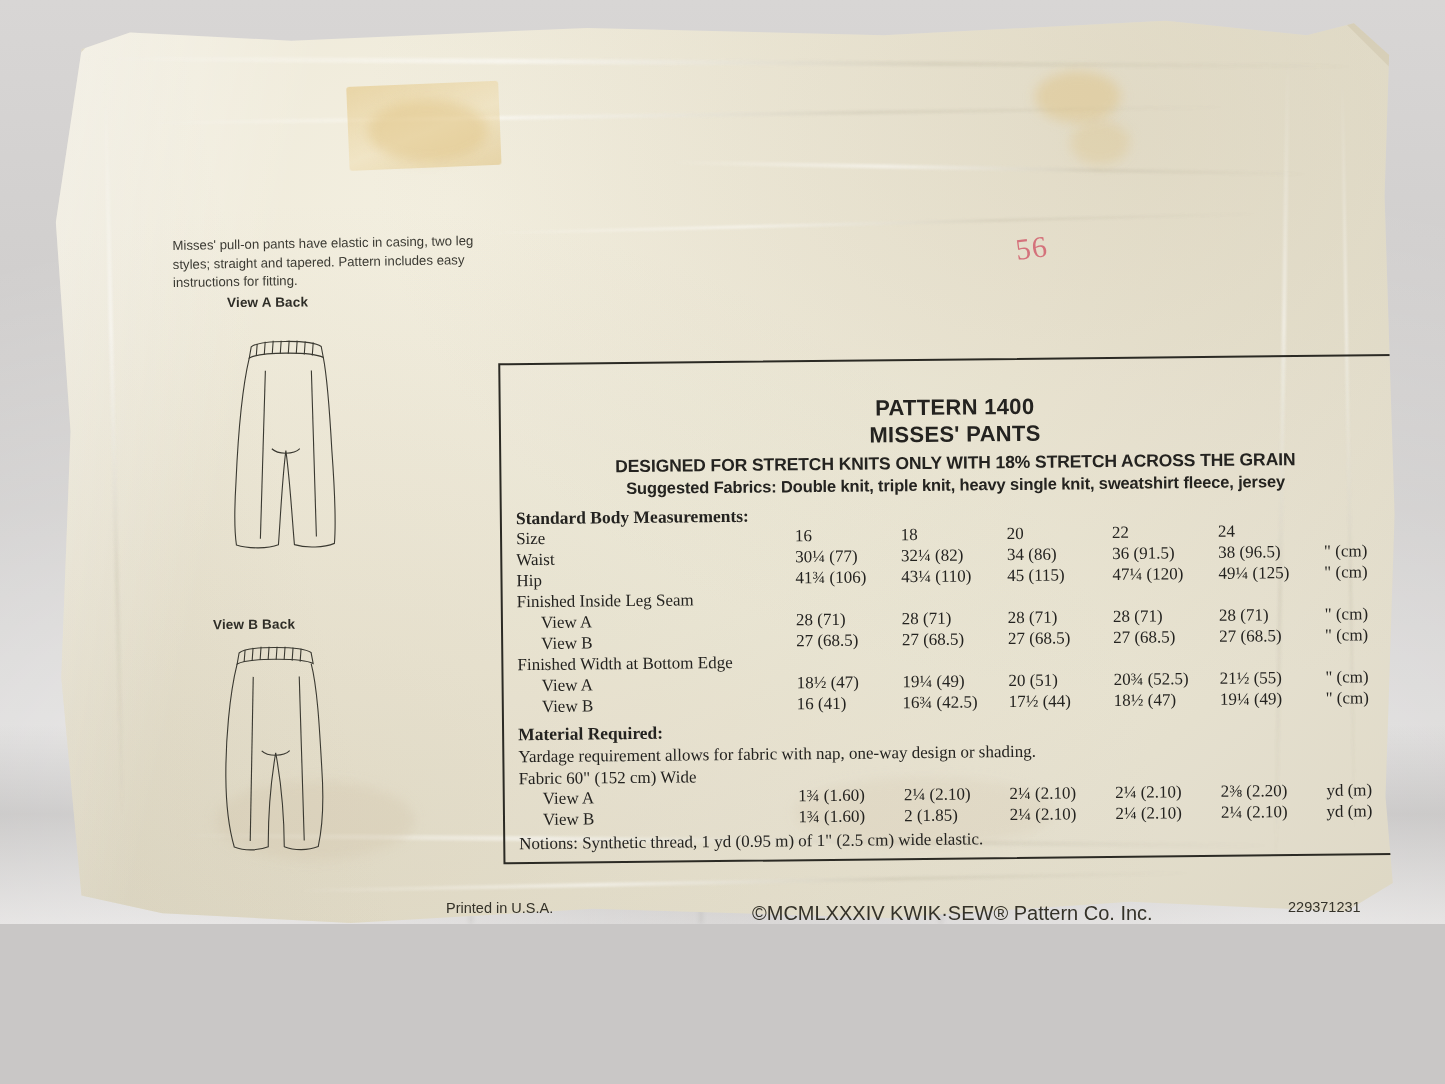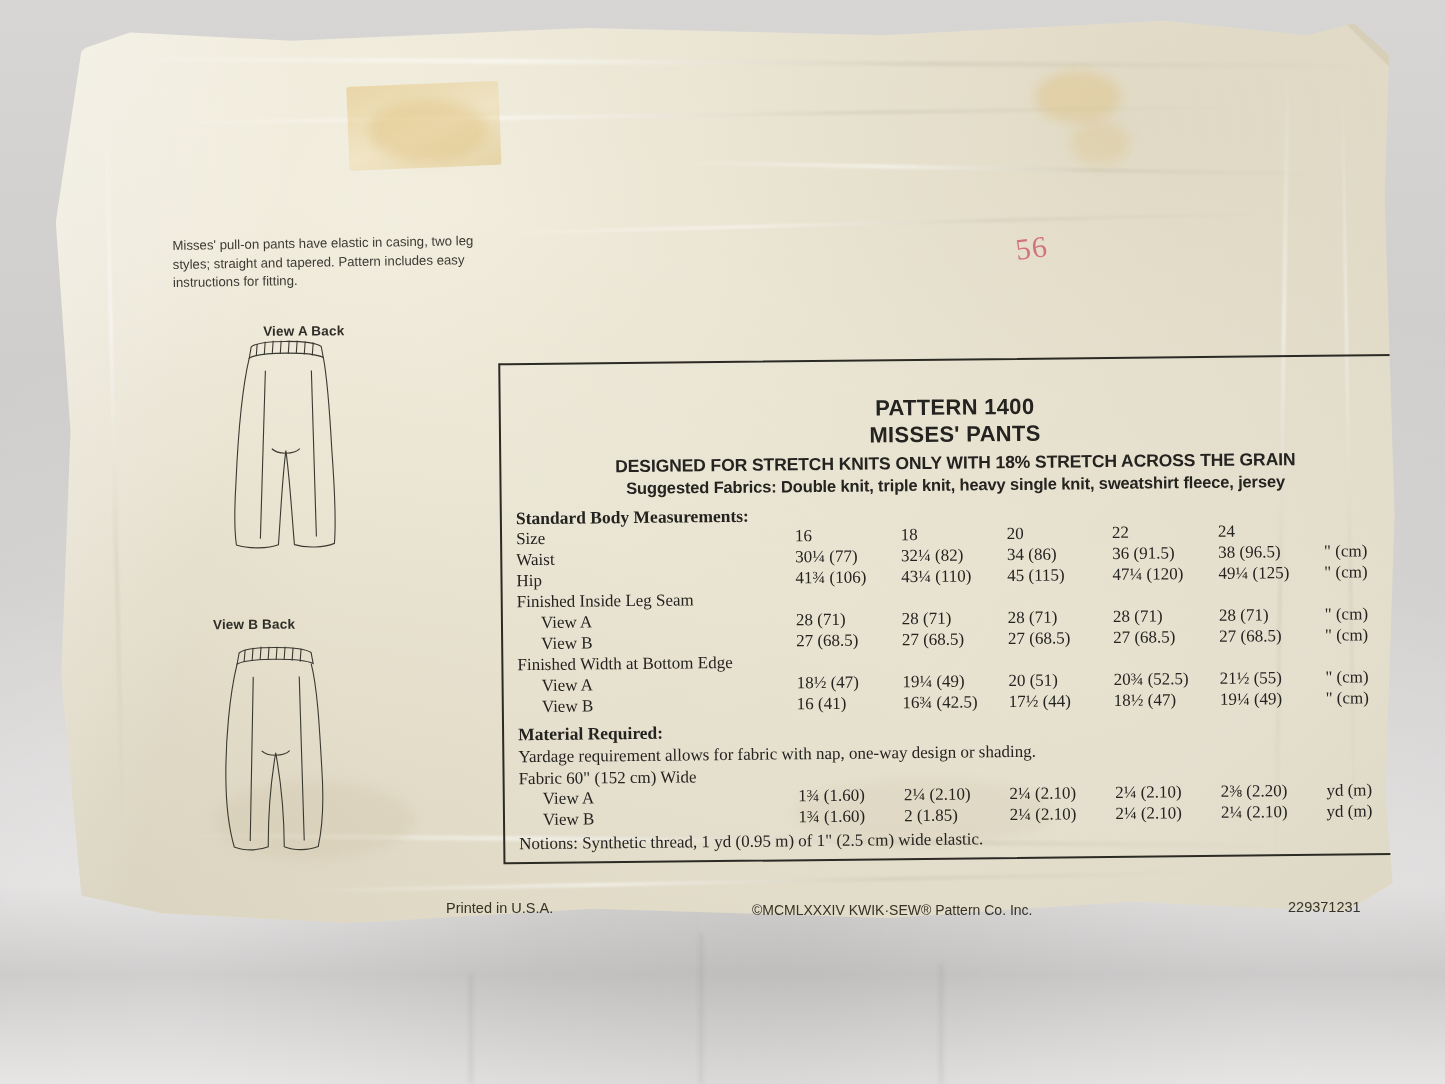--- a/index.html
+++ b/index.html
@@ -3,21 +3,21 @@
 <meta charset="utf-8">
 <style>
   html, body {
     margin: 0;
     padding: 0;
     background: #c9c7c6;
   }
   #page {
     position: relative;
     width: 1445px;
-    height: 1084px;
+    height: 924px;
     overflow: hidden;
     background: linear-gradient(135deg, #d4d2d1 0%, #cfcdcc 40%, #c6c4c3 100%);
     font-family: "Liberation Serif", serif;
   }
   
   .cloth {
     position: absolute;
     inset: 0;
     background:
       radial-gradient(circle at 12% 92%, rgba(255,255,255,0.55), rgba(255,255,255,0) 40%),
@@ -241,21 +241,21 @@
     <div class="stain" style="left:318px; top:80px; width:120px; height:62px; background: rgba(226,198,135,0.5);"></div>
     <div class="stain" style="left:985px; top:55px; width:86px; height:52px; background: rgba(222,194,128,0.45);"></div>
     <div class="stain" style="left:1020px; top:105px; width:60px; height:44px; background: rgba(222,196,136,0.35);"></div>
     <div class="stain" style="left:160px; top:760px; width:200px; height:80px; background: rgba(208,197,168,0.30);"></div>
     <div class="stain" style="left:740px; top:760px; width:260px; height:70px; background: rgba(208,197,168,0.22);"></div>
 
     <div id="description">Misses' pull-on pants have elastic in casing, two leg styles; straight and tapered. Pattern includes easy instructions for fitting.</div>
 
     <div id="handwriting">56</div>
 
-    <div class="view-label" style="left:176px; top:303px;margin-left:36px;">View A Back</div>
+    <div class="view-label" style="left:176px; top:274px;">View A Back</div>
     <svg class="drawing" style="left:168px; top:310px;" width="136" height="235" viewBox="0 0 136 235">
       <g fill="none" stroke="#3a3931" stroke-width="1.1">
 
         <path d="M32 16 C40 9, 92 9, 102 16 L104 27 C92 21, 42 21, 30 27 Z"></path>
 
         <path d="M38 13 L37 25 M46 11 L45 24 M54 10 L53 23 M62 10 L61 23 M70 10 L69 23 M78 10 L77 23 M86 11 L85 24 M94 12 L93 25"></path>
 
         <path d="M30 27 C22 60, 18 110, 16 150 C14 180, 14 200, 16 214 C28 218, 48 218, 58 214 C60 190, 62 150, 66 120 C70 150, 72 190, 74 214 C86 218, 104 217, 114 213 C116 190, 114 150, 112 120 C110 80, 108 48, 104 27"></path>
 
         <path d="M46 40 L40 208"></path>
@@ -390,16 +390,16 @@
         </tbody>
           </table>
 
         <div class="notions">Notions: Synthetic thread, 1 yd (0.95 m) of 1" (2.5 cm) wide elastic.</div>
       </div>
     </div>
 
   </div>
 
   <div class="footer-txt" style="left:446px; top:856px; font-size:14.5px;">Printed in U.S.A.</div>
-  <div class="footer-txt" style="left:752px; top:858px; font-size:14px;">©MCMLXXXIV KWIK·SEW® Pattern Co. Inc.</div>
+  <div class="footer-txt" style="left:752px; top:858px; font-size:20px;">©MCMLXXXIV KWIK·SEW® Pattern Co. Inc.</div>
   <div class="footer-txt" style="left:1288px; top:855px; font-size:14.5px;">229371231</div>
 
 </div>
 
 </body></html>

